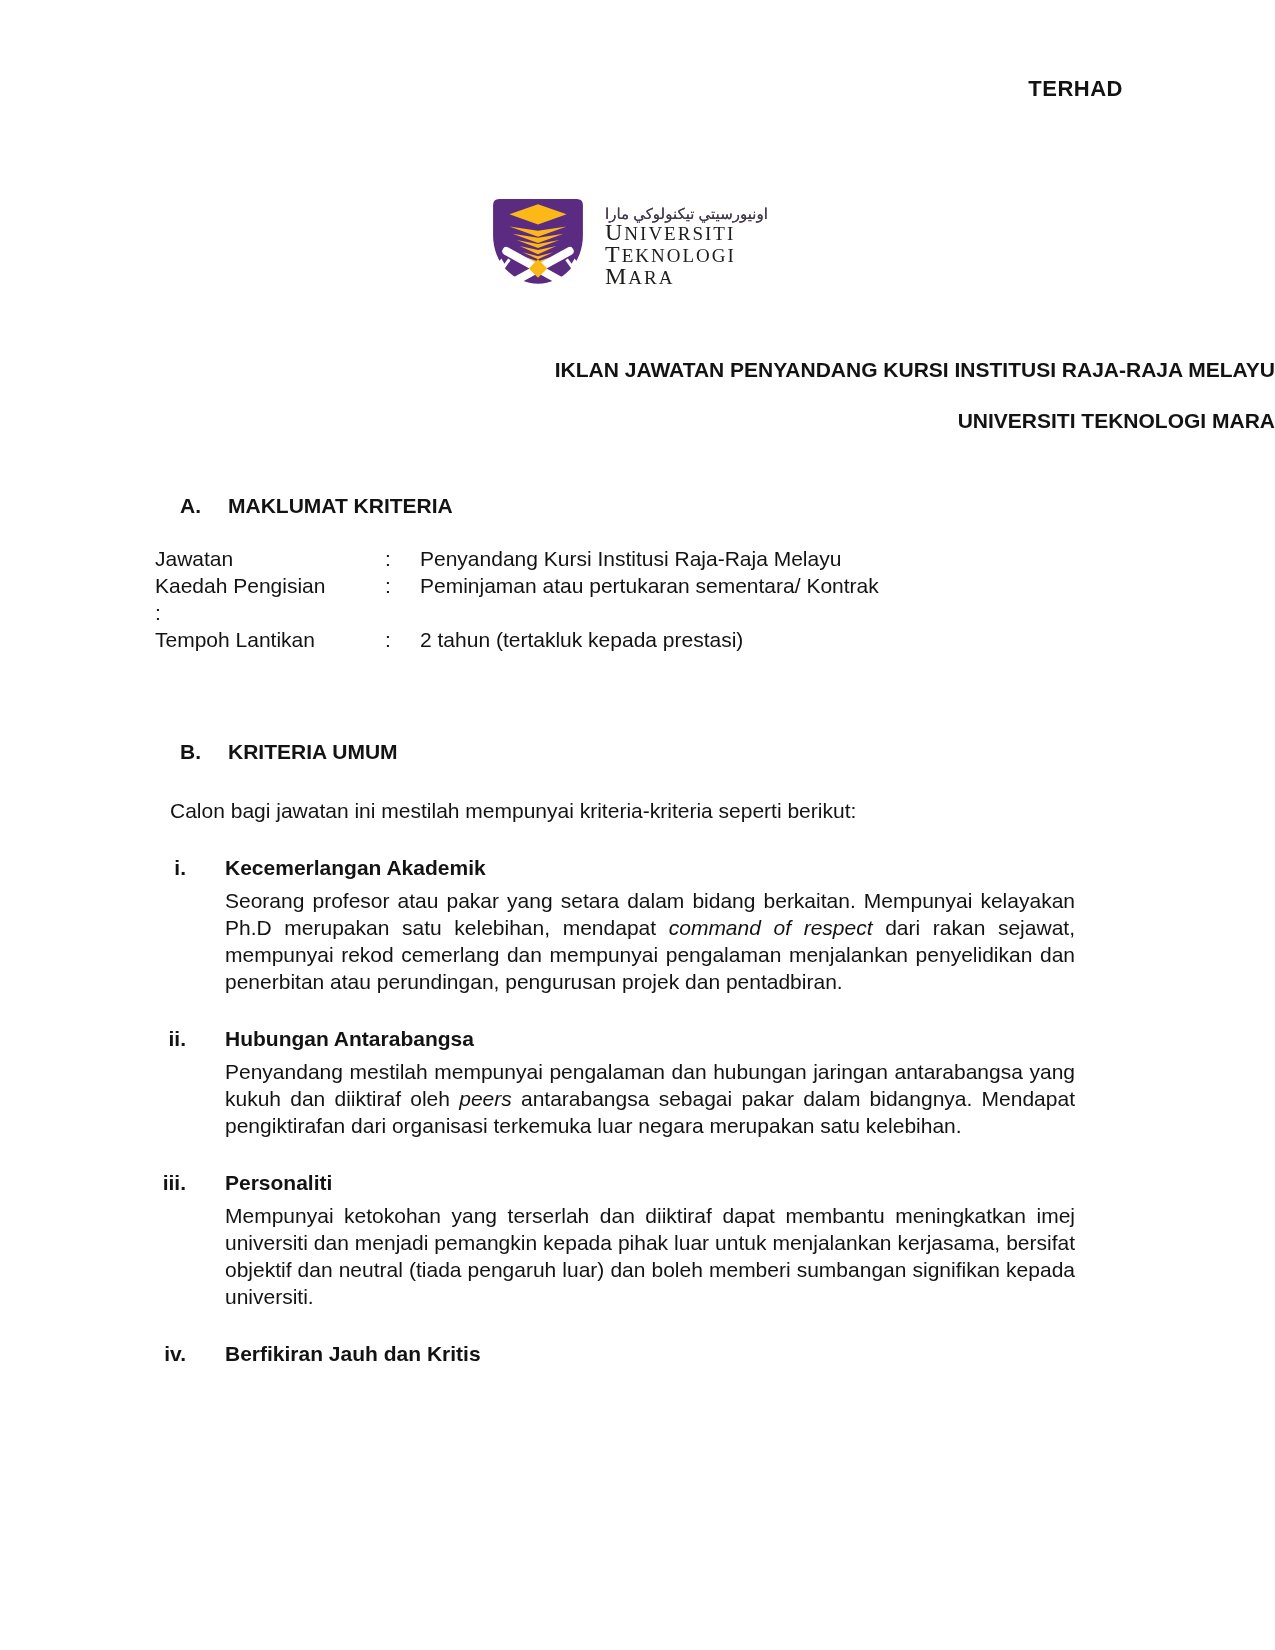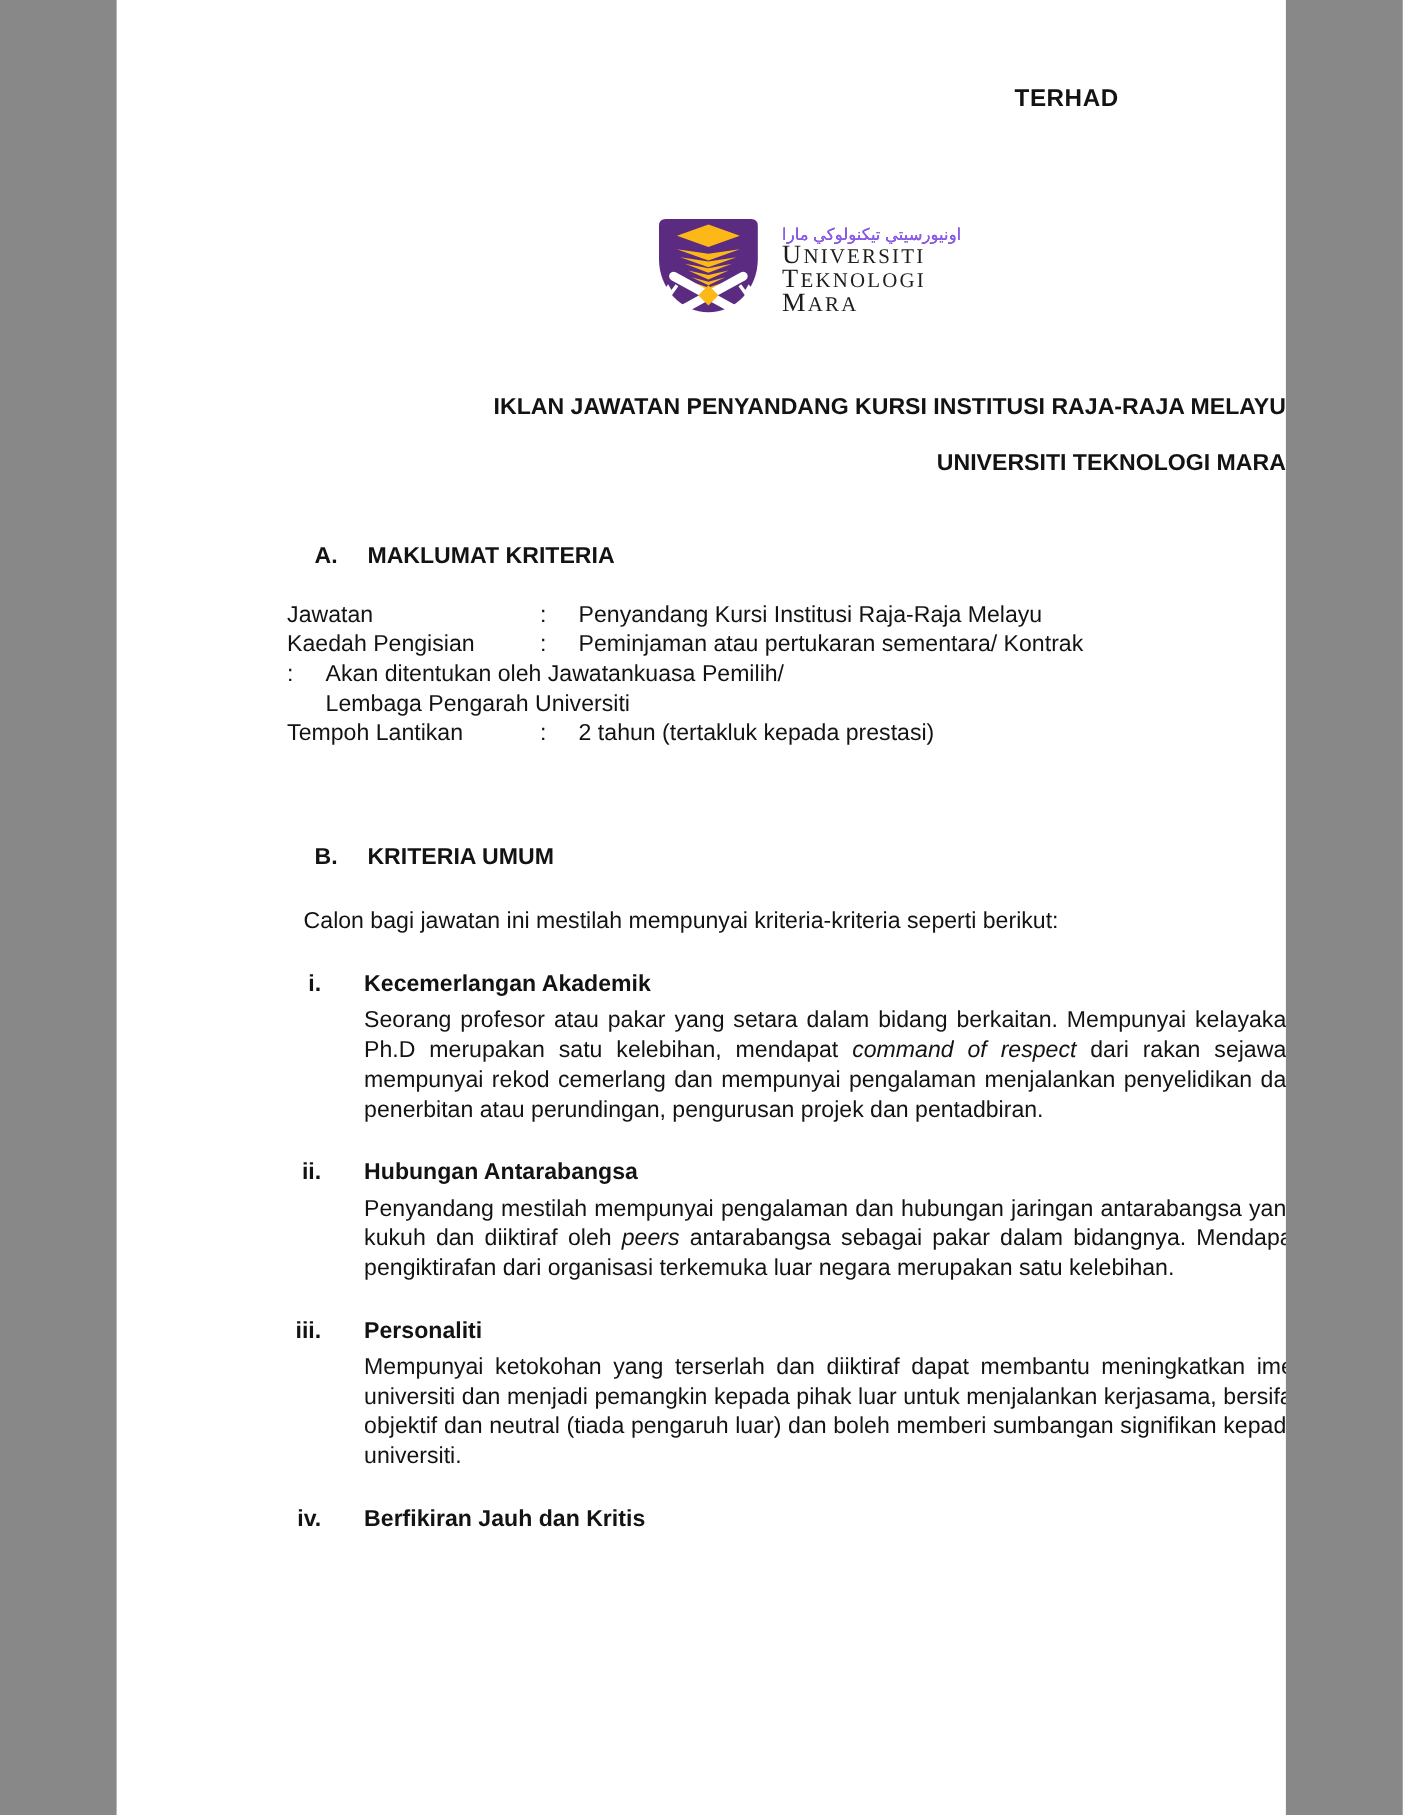--- a/index.html
+++ b/index.html
@@ -1,30 +1,30 @@
 <!DOCTYPE html>
 <html><head>
 <meta charset="utf-8">
 <style>
   html,body { margin:0; padding:0; background:#888; }
   .page {
-    position:relative; width:1063px; height:1650px; margin:0 auto;
+    position:relative; width:1275px; height:1650px; margin:0 auto;
     background:#ffffff; font-family:"Liberation Sans", sans-serif;
     color:#131313; overflow:hidden;
   }
   .terhad {
     position:absolute; top:76px; right:152px;
     font-size:22px; font-weight:bold; letter-spacing:0.5px;
   }
   
   .logo { position:absolute; top:197px; left:488px; display:flex; align-items:flex-start; }
   .logo-shield { width:100px; height:98px; display:block; }
   .logo-textcol { margin-left:17px; padding-top:8px; }
   .logo-jawi {
-    font-size:15px; line-height:17px; color:#8b5cf6;
+    font-size:15px; line-height:17px; color:#404040;
     direction:rtl; text-align:left; letter-spacing:0.5px;
     text-shadow:0 0 0.6px #5b2b81;
   }
   .logo-name {
     font-family:"Liberation Serif", serif; font-size:19px; line-height:21px;
     color:#1d1d1b; letter-spacing:2px; font-weight:400;
   }
   .logo-name::first-letter { font-size:24px; }
   
   .title-block {
@@ -101,24 +101,20 @@
         <div class="info-colon">:</div>
         <div class="info-value">Penyandang Kursi Institusi Raja-Raja Melayu</div>
       </div>
       <div class="info-row">
         <div class="info-label">Kaedah Pengisian</div>
         <div class="info-colon">:</div>
         <div class="info-value">Peminjaman atau pertukaran sementara/ Kontrak</div>
       </div>
       <div class="info-row">
         <div class="info-colon">:</div>
-        <div class="info-value">
-          <div>Akan ditentukan oleh Jawatankuasa Pemilih/</div>
-          <div>Lembaga Pengarah Universiti</div>
-        </div>
       </div>
       <div class="info-row">
         <div class="info-label">Tempoh Lantikan</div>
         <div class="info-colon">:</div>
         <div class="info-value">2 tahun (tertakluk kepada prestasi)</div>
       </div>
     </div>
 
     <div class="sec-heading section-b">
       <span class="sec-letter">B.</span>

